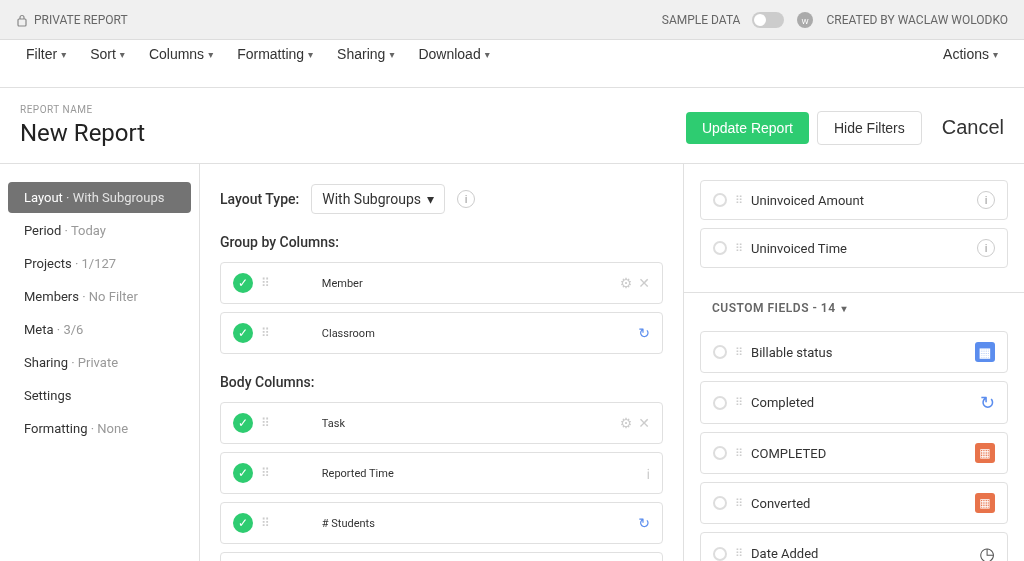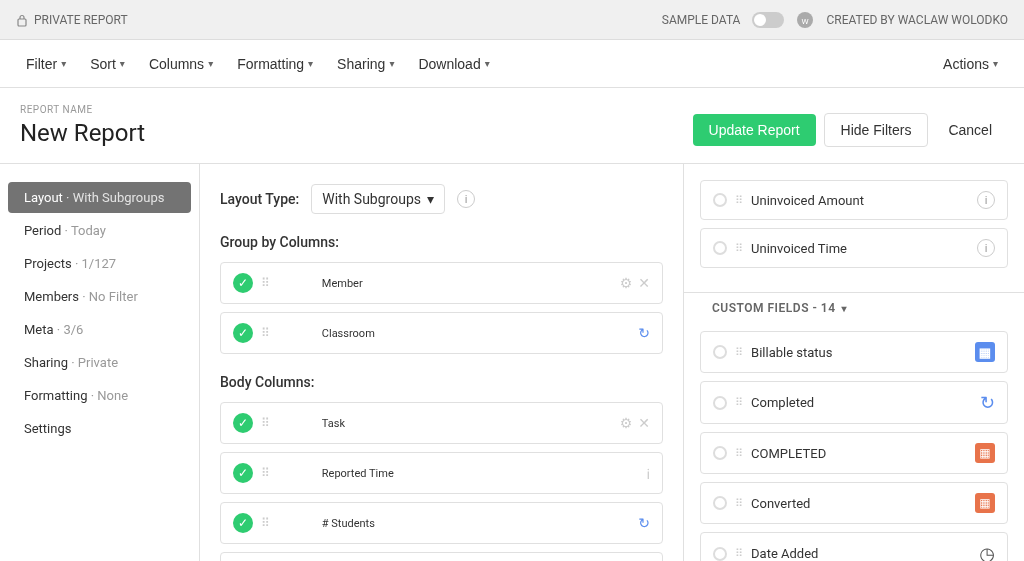--- a/index.html
+++ b/index.html
@@ -37,41 +37,41 @@
       position: absolute;
       top: 2px; left: 2px;
     }
 
     
     .toolbar {
       background: white;
       border-bottom: 1px solid #e0e0e0;
       height: 48px;
       display: flex;
-      align-items: center;
+      align-items: flex-start;
       padding: 0 16px;
       justify-content: space-between;
     }
     .toolbar-left { display: flex; align-items: center; gap: 4px; }
     .toolbar-btn {
       display: flex; align-items: center; gap: 4px;
       padding: 6px 10px;
       border: none;
       background: none;
       cursor: pointer;
       font-size: 14px;
       color: #333;
       border-radius: 4px;
     }
     .chevron { font-size: 10px; color: #666; }
 
     
     .report-header {
       background: white;
-      padding: 16px 20px 16px 20px;
+      padding: 16px 8px 16px 20px;
       border-bottom: 1px solid #e0e0e0;
       display: flex;
       align-items: flex-end;
       justify-content: space-between;
     }
     .report-name-label { font-size: 10px; color: #999; text-transform: uppercase; letter-spacing: 0.5px; margin-bottom: 4px; }
     .report-title { font-size: 24px; font-weight: 400; color: #222; }
     .header-actions { display: flex; gap: 8px; align-items: center; }
     .btn-update {
       background: #2ecc71;
@@ -91,21 +91,21 @@
       border-radius: 4px;
       cursor: pointer;
       font-size: 14px;
     }
     .btn-cancel {
       background: none;
       color: #333;
       border: none;
       padding: 8px 12px;
       cursor: pointer;
-      font-size: 14px;
+      font-size: 20px;
     }
 
     
     .main-content {
       display: flex;
       height: calc(561px - 32px - 48px - 80px);
       overflow: hidden;
       background: #f8f8f8;
     }
 
@@ -338,24 +338,24 @@
     <div class="sidebar-item">
       <span>Members <span class="dot">· No Filter</span></span>
     </div>
     <div class="sidebar-item">
       <span>Meta <span class="dot">· 3/6</span></span>
     </div>
     <div class="sidebar-item">
       <span>Sharing <span class="dot">· Private</span></span>
     </div>
     <div class="sidebar-item">
+      <span>Settings</span>
+    </div>
+    <div class="sidebar-item">
       <span>Formatting <span class="dot">· None</span></span>
-    </div>
-    <div class="sidebar-item">
-      <span>Settings</span>
     </div>
   </div>
 
   <div class="center-panel">
     <div class="layout-type-row">
       <span class="layout-type-label">Layout Type:</span>
       <div class="layout-type-select">
         <span>With Subgroups</span>
         <span>▾</span>
       </div>

